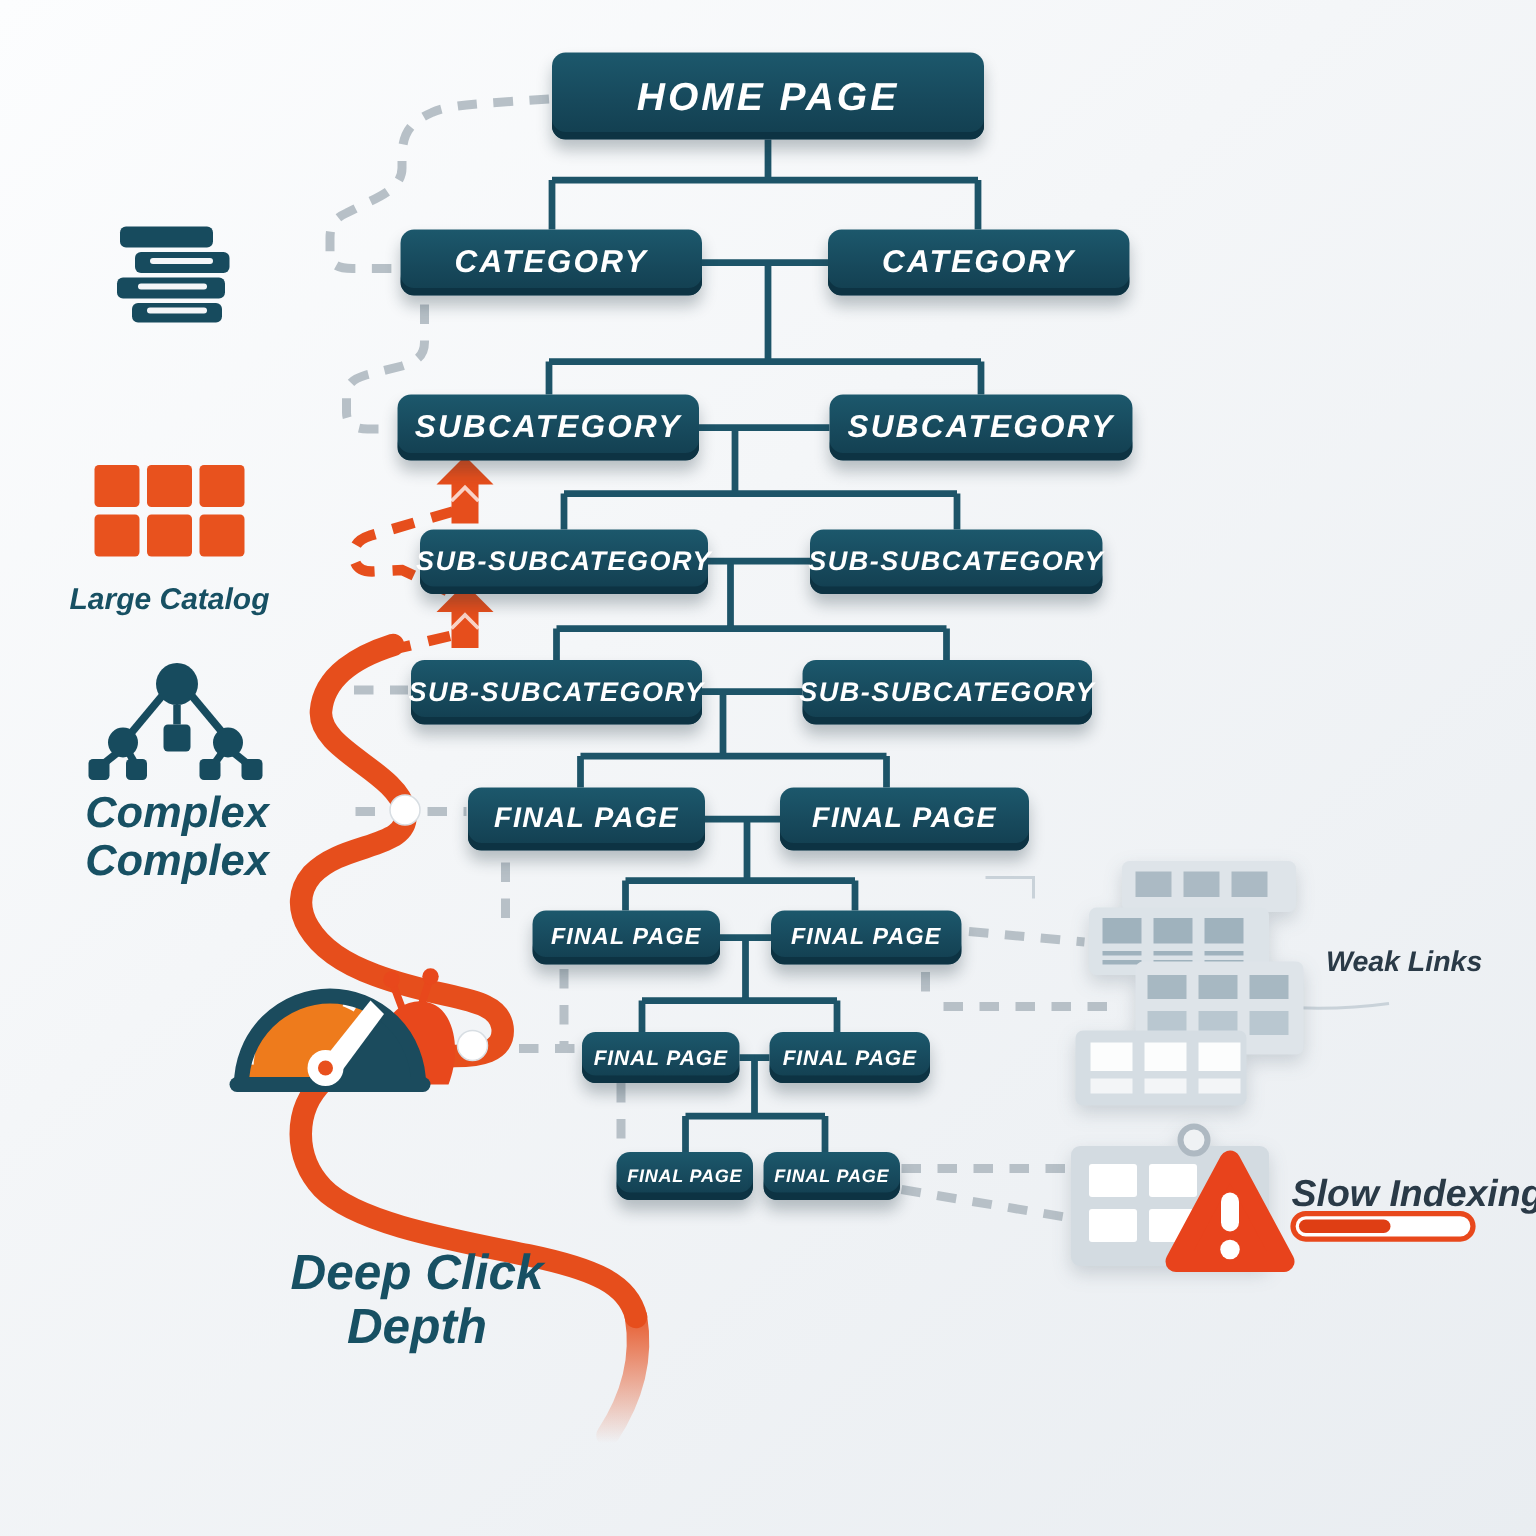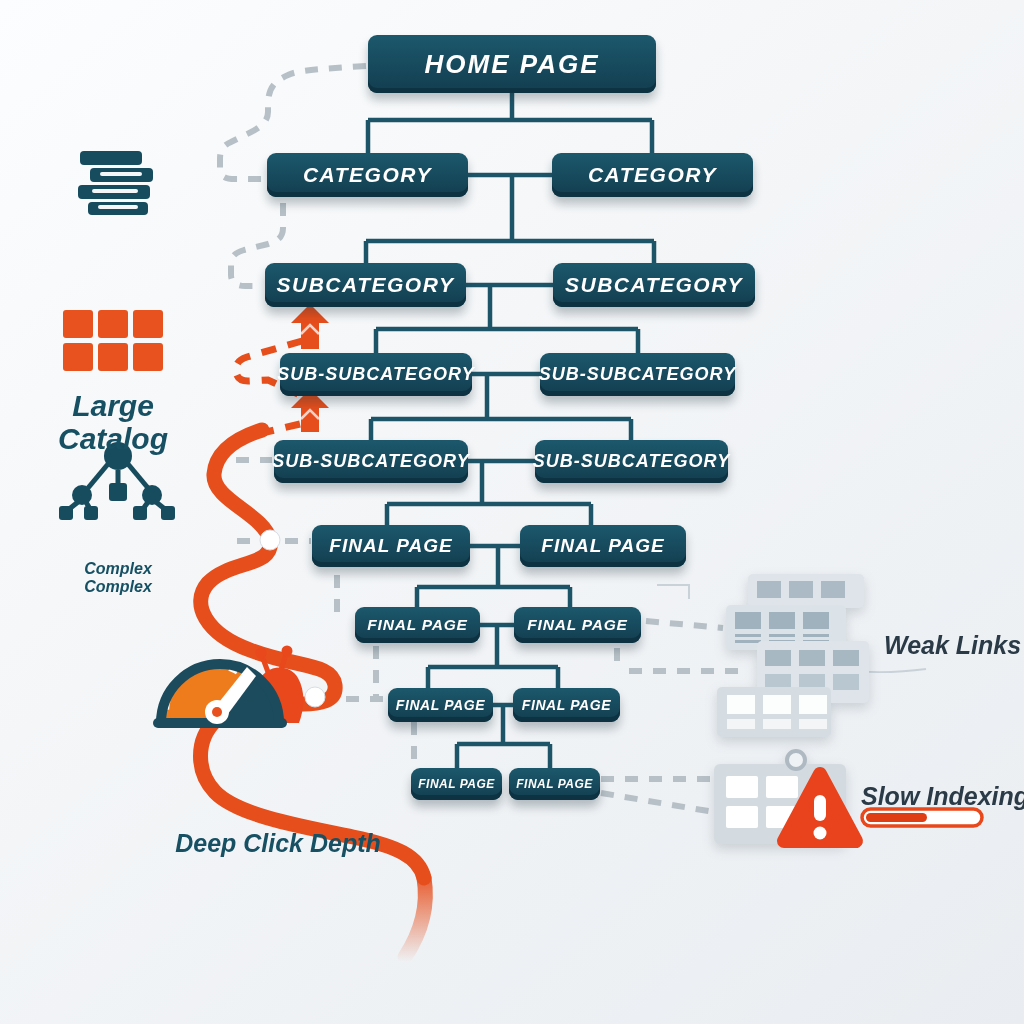--- a/index.html
+++ b/index.html
@@ -218,22 +218,22 @@
       <div class="tbox" style="left: 312px; top: 525px; width: 158px; height: 42px; font-size: 19px; letter-spacing: 1px;">FINAL PAGE</div>
       <div class="tbox" style="left: 520px; top: 525px; width: 166px; height: 42px; font-size: 19px; letter-spacing: 1px;">FINAL PAGE</div>
       <div class="tbox" style="left: 355px; top: 607px; width: 125px; height: 36px; font-size: 15.5px; letter-spacing: 0.8px;">FINAL PAGE</div>
       <div class="tbox" style="left: 514px; top: 607px; width: 127px; height: 36px; font-size: 15.5px; letter-spacing: 0.8px;">FINAL PAGE</div>
       <div class="tbox" style="left: 388px; top: 688px; width: 105px; height: 34px; font-size: 14px; letter-spacing: 0.6px;">FINAL PAGE</div>
       <div class="tbox" style="left: 513px; top: 688px; width: 107px; height: 34px; font-size: 14px; letter-spacing: 0.6px;">FINAL PAGE</div>
       <div class="tbox" style="left: 411px; top: 768px; width: 91px; height: 32px; font-size: 12px; letter-spacing: 0.5px;">FINAL PAGE</div>
       <div class="tbox" style="left: 509px; top: 768px; width: 91px; height: 32px; font-size: 12px; letter-spacing: 0.5px;">FINAL PAGE</div>
     </div>
 
-<div class="lbl" style="left:13px;top:389px;width:200px;font-size:30px;">Large Catalog</div>
-<div class="lbl" style="left:38px;top:560px;width:160px;font-size:16px;">
+<div class="lbl" style="left:13px;top:389px;width:200px;font-size:20px;">Large Catalog</div>
+<div class="lbl" style="left:38px;top:527px;width:160px;font-size:29px;">
   <span class="ln">Complex</span>
   <span class="ln">Complex</span>
 </div>
-<div class="lbl" style="left:158px;top:830px;width:240px;font-size:25px;">Deep Click Depth</div>
-<div class="lbl lbl-dark" style="left:884px;top:632px;width:140px;font-size:25px;">Weak Links</div>
+<div class="lbl" style="left:158px;top:830px;width:240px;font-size:33px;">Deep Click Depth</div>
+<div class="lbl lbl-dark" style="left:884px;top:632px;width:140px;font-size:19px;">Weak Links</div>
 <div class="lbl lbl-dark" style="left:861px;top:783px;width:170px;font-size:25px;">Slow Indexing</div>
 
 </div>
 
 </body></html>

